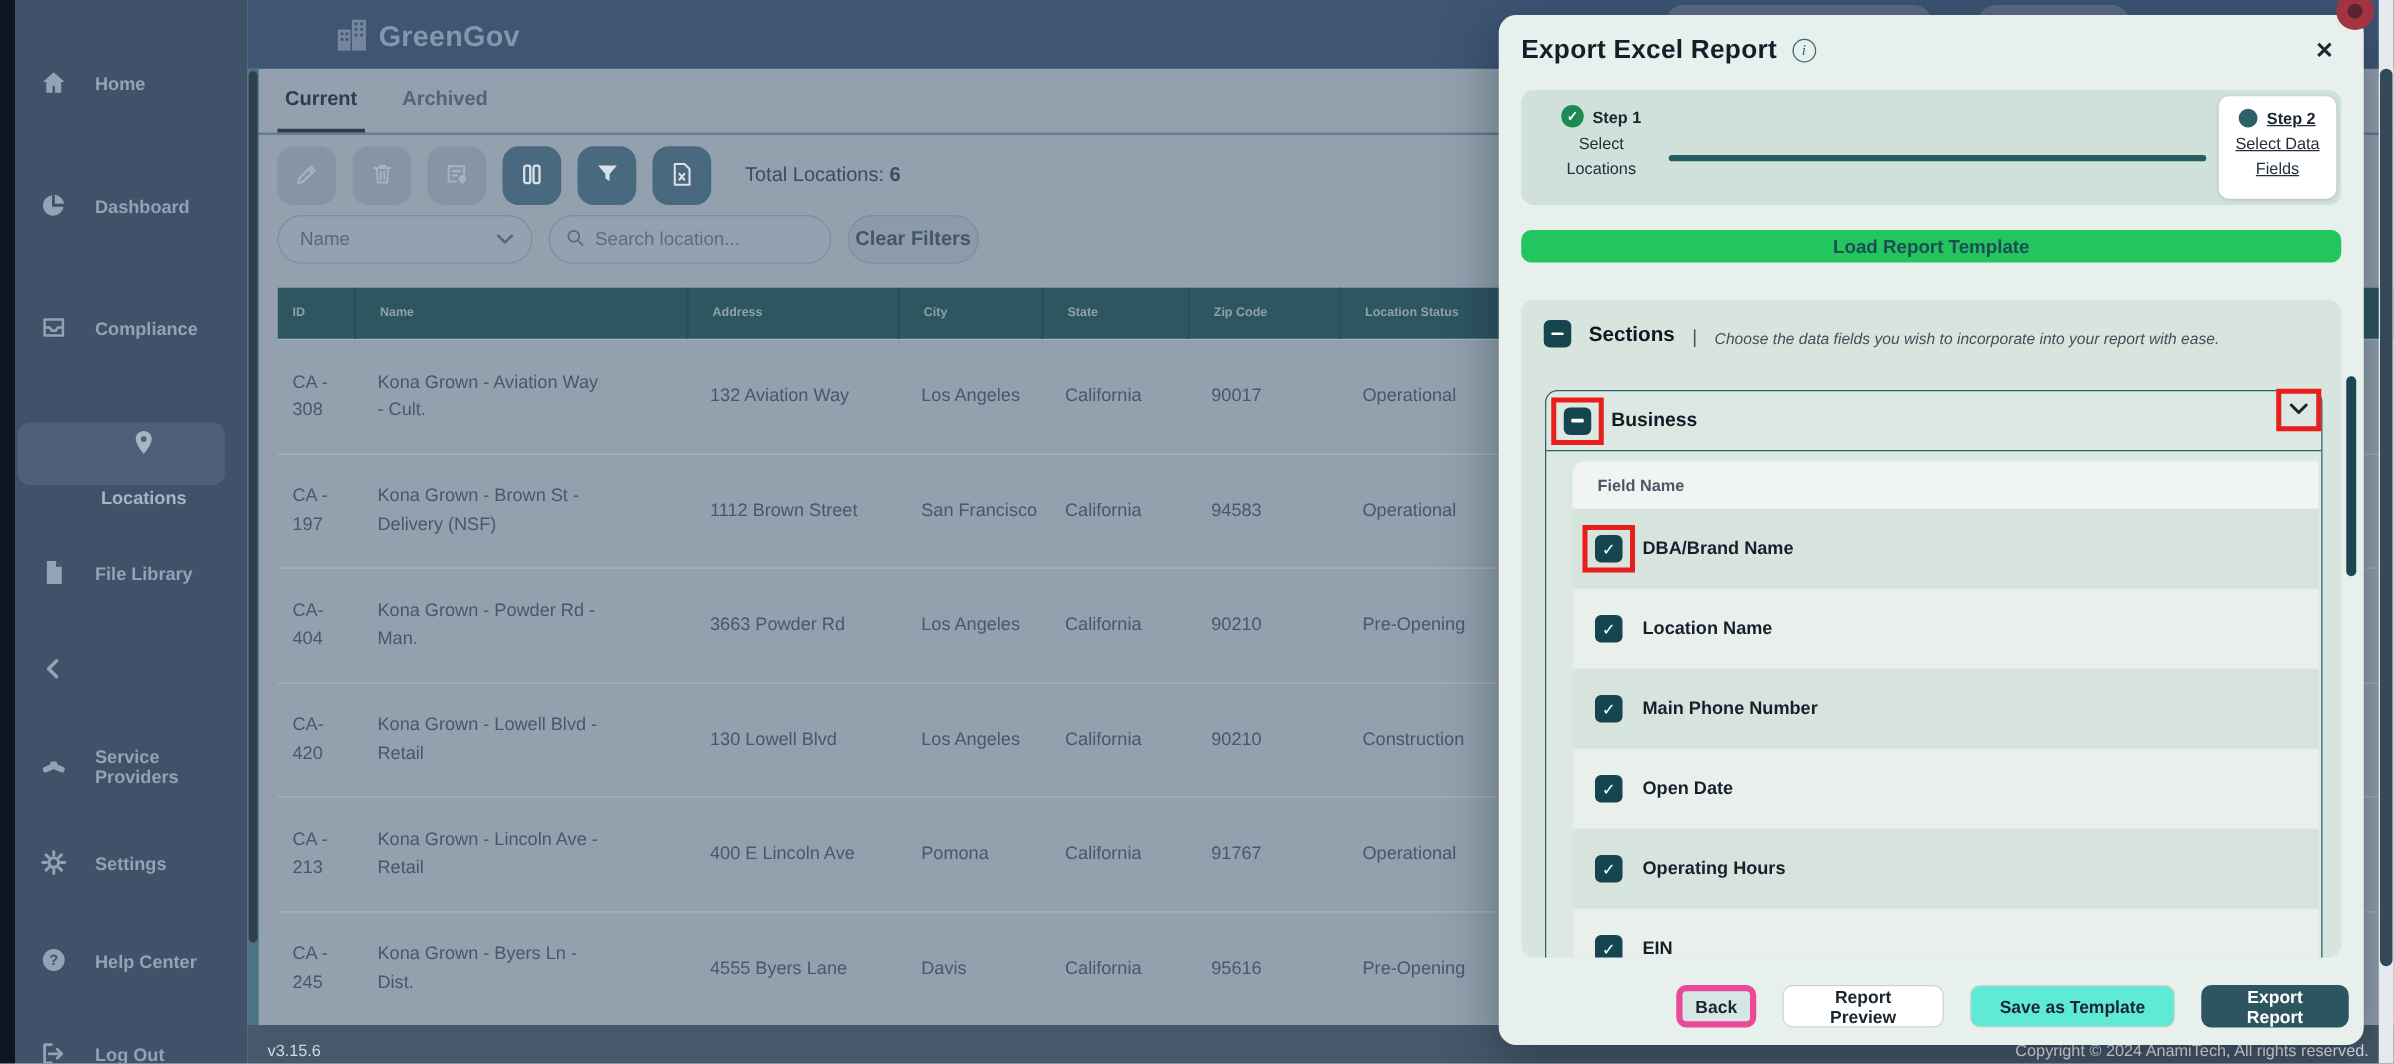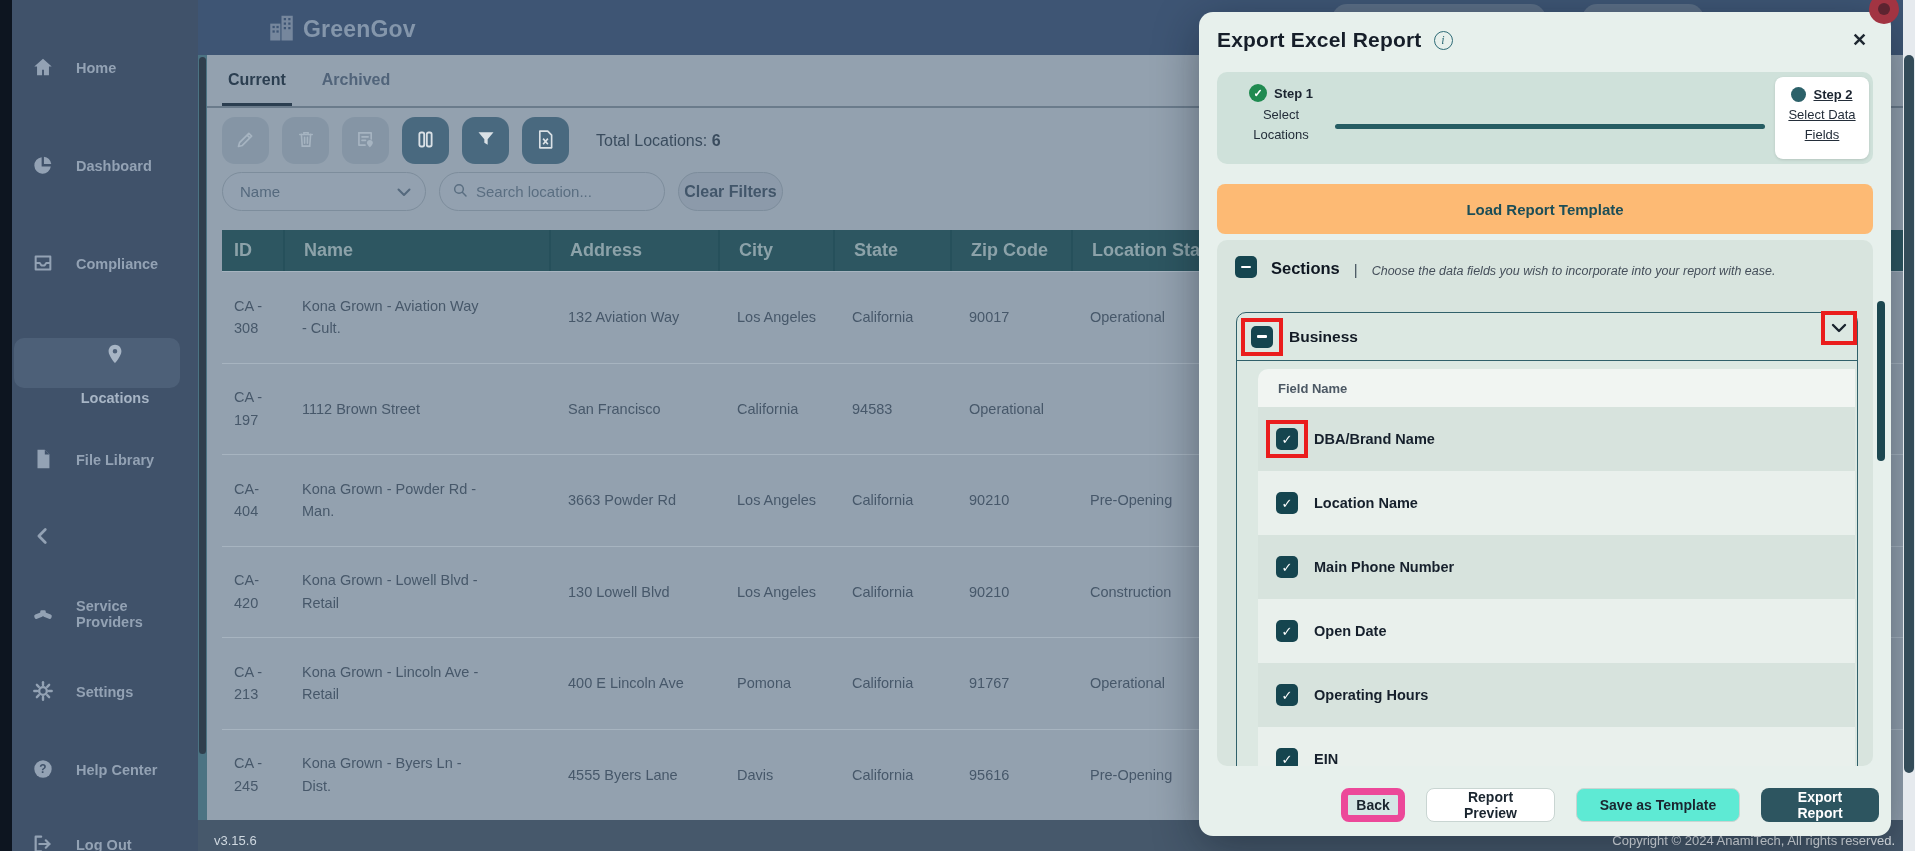--- a/index.html
+++ b/index.html
@@ -56,21 +56,21 @@
   #field-select { width:204px; padding:0 14px 0 17px; justify-content:space-between; cursor:pointer; }
   #search-wrap { width:226px; padding:0 12px; gap:8px; }
   #search-wrap input { border:none; outline:none; background:transparent; color:#4c6074; font-size:15px; width:170px; }
   #search-wrap input::placeholder { color:#5a6e81; }
   #clear-filters { width:105px; justify-content:center; background:#8c9aaa; font-weight:700; font-size:16px; color:#42566a; cursor:pointer; }
 
   
   #table { position:absolute; left:222px; top:230px; right:0; bottom:31px; overflow:hidden; }
   .tgrid { display:grid; grid-template-columns:61px 266px 169px 115px 117px 121px 1fr; }
   #thead { height:41px; background:#2d5661; }
-  #thead .th { display:flex; align-items:center; padding-left:19px; color:#8ca2a9; font-weight:700; font-size:18px; border-left:2px solid #26505b; }
+  #thead .th { display:flex; align-items:center; padding-left:19px; color:#8ca2a9; font-weight:700; font-size:10px; border-left:2px solid #26505b; }
   #thead .th:first-child { border-left:none; padding-left:12px; }
   .trow { height:91.5px; border-top:1px solid rgba(205,214,223,.35); cursor:pointer; }
   .trow:first-of-type { border-top:none; }
   .td { display:flex; align-items:center; padding-left:19px; color:#47586a; font-size:14.5px; line-height:1.55; }
   .td.id { padding-left:12px; padding-right:4px; }
   .td.name { padding-right:62px; }
 
   
   #main-footer { position:absolute; left:198px; right:0; bottom:0; height:31px; background:#46586b;
                  display:flex; align-items:flex-end; justify-content:space-between; padding:0 14px 3px 16px; }
@@ -94,21 +94,21 @@
   #step1-check { width:18px; height:18px; border-radius:50%; background:#1f8a50; color:#fff; font-size:11px;
                  display:flex; align-items:center; justify-content:center; }
   #step1-sub { width:66px; margin:3px auto 0; line-height:1.5; }
   #progress-line { position:absolute; left:118px; right:108px; top:52px; height:5px; background:#265d63; border-radius:3px; }
   #step2-box { position:absolute; right:4px; top:5px; width:94px; height:82px; background:#fff; border-radius:8px;
                text-align:center; font-size:13px; color:#242e3a; padding-top:10px; box-shadow:0 1px 3px rgba(0,0,0,.12);text-decoration:underline; }
   #step2-dot { width:15px; height:15px; border-radius:50%; background:#2c6169; }
   #step2-sub { width:82px; margin:3px auto 0; line-height:1.5; }
 
   
-  #load-template { position:absolute; left:18px; right:18px; top:172px; height:50px; background:#fdba74; border:none;
+  #load-template { position:absolute; left:18px; right:18px; top:172px; height:26px; background:#22c55e; border:none;
                    border-radius:8px; font-size:15px; font-weight:800; color:#1c4e57; cursor:pointer; }
 
   
   #sections { position:absolute; left:18px; right:18px; top:228px; bottom:70px; background:#d8e4de; border-radius:10px; overflow:hidden; }
   #sections-head { display:flex; align-items:flex-end; gap:14px; padding:16px 18px 0 18px; }
   .sq-icon { width:22px; height:22px; background:#15454f; border-radius:5px; display:flex; align-items:center; justify-content:center; flex:0 0 auto; cursor:pointer; }
   .sq-icon .minus { width:10px; height:2.5px; background:#fff; border-radius:1px; }
   #sections-title { font-size:16.5px; font-weight:800; color:#0f1722; }
   #sections-sep { color:#42505c; font-size:15px; }
   #sections-desc { font-size:12.5px; font-style:italic; color:#454f5a; }
@@ -130,21 +130,21 @@
   .cb::after { content:"\2713"; }
   .field-label { font-size:14.5px; font-weight:800; color:#16202c; }
 
   
   #modal-scroll-thumb { position:absolute; right:6px; top:289px; width:8px; height:160px; background:#1c4750; border-radius:4px; }
 
   
   #modal-footer { position:absolute; right:12px; bottom:14px; display:flex; gap:21px; }
   .m-btn { height:34px; border-radius:8px; font-size:14px; font-weight:700; color:#1a252f; cursor:pointer;
            display:flex; align-items:center; justify-content:center; padding:0 18px; }
-  #btn-back { width:64px; background:#d5e6e5; border:7px solid #ec4899; }
+  #btn-back { width:64px; background:#d5e6e5; border:5px solid #ec4899; }
   #btn-preview { width:129px; background:#fff; border:1px solid #c9d5d2; }
   #btn-save-template { width:164px; background:#5eead4; border:1px solid #c9d5d2; }
   #btn-export { width:118px; background:#2d5560; border:none; color:#fff; font-weight:800; }
 </style>
 </head>
 <body>
 
 <div id="page">
 
   <div id="topbar">
@@ -388,20 +388,21 @@
       <div class="td id">CA - 308</div>
       <div class="td name">Kona Grown - Aviation Way - Cult.</div>
       <div class="td">132 Aviation Way</div>
       <div class="td">Los Angeles</div>
       <div class="td">California</div>
       <div class="td">90017</div>
       <div class="td">Operational</div>
     </div>
     <div class="trow tgrid">
       <div class="td id">CA - 197</div>
+      <div class="td name">Kona Grown - Brown St - Delivery (NSF)</div>
       <div class="td">1112 Brown Street</div>
       <div class="td">San Francisco</div>
       <div class="td">California</div>
       <div class="td">94583</div>
       <div class="td">Operational</div>
     </div>
     <div class="trow tgrid">
       <div class="td id">CA-404</div>
       <div class="td name">Kona Grown - Powder Rd - Man.</div>
       <div class="td">3663 Powder Rd</div>

